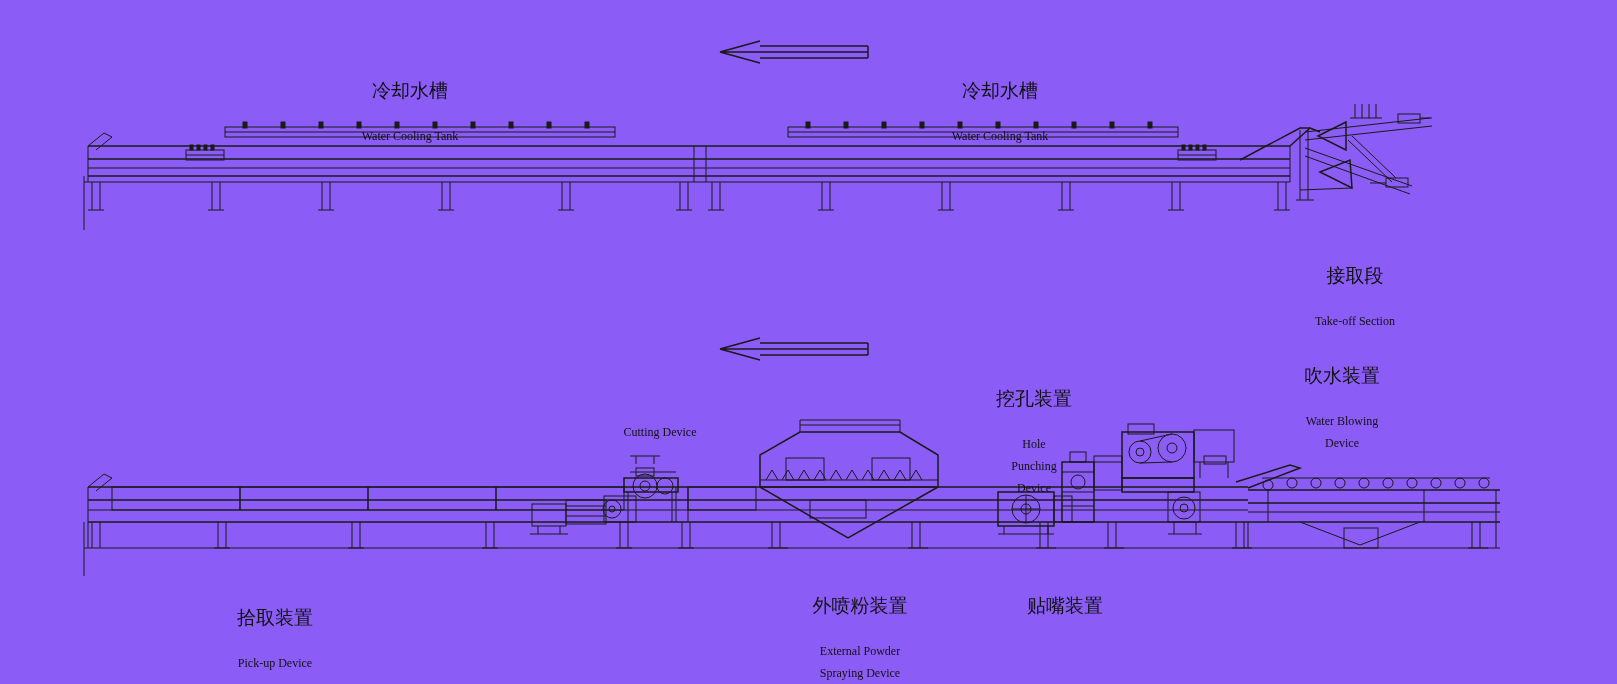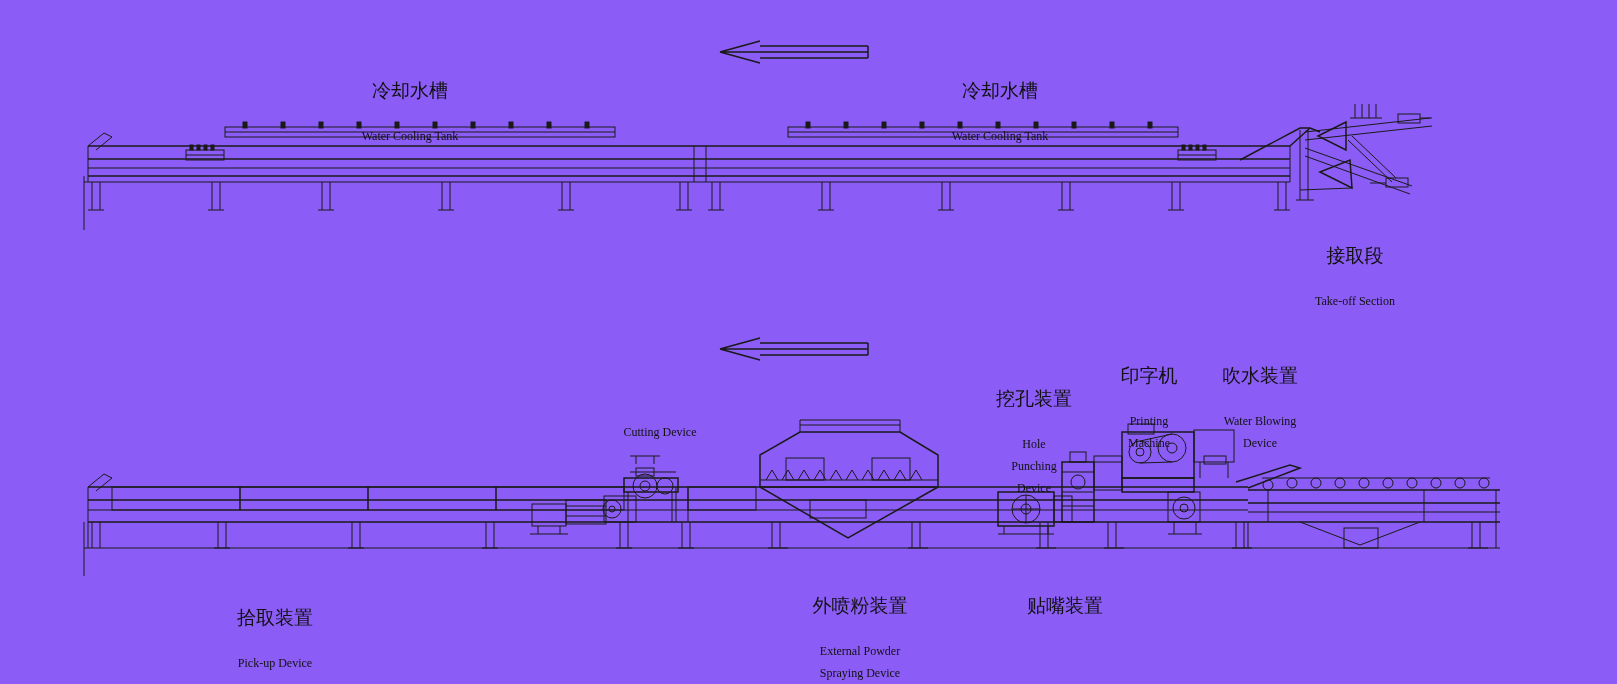--- a/index.html
+++ b/index.html
@@ -318,43 +318,38 @@
   <div class="label" style="left:265px; top:55px; width:290px;">
     <span class="cn">冷却水槽</span>
     <span class="en">Water Cooling Tank</span>
   </div>
 
   <div class="label" style="left:855px; top:55px; width:290px;">
     <span class="cn">冷却水槽</span>
     <span class="en">Water Cooling Tank</span>
   </div>
 
-  <div class="label" style="left:1255px; top:220px; width:200px;">
+  <div class="label" style="left:1255px; top:240px; width:200px;">
     <span class="cn">接取段</span>
     <span class="en">Take-off Section</span>
   </div>
 
   <div class="label" style="left:565px; top:398px; width:190px;">
     <span class="en">Cutting Device</span>
   </div>
 
   <div class="label" style="left:974px; top:363px; width:120px;">
     <span class="cn">挖孔装置</span>
     <span class="en">Hole
 Punching
 Device</span>
   </div>
 
-  <div class="label" style="left:1094px; top:340px; width:110px;">
-    <span class="cn">印字机</span>
-    <span class="en">Printing
-Machine</span>
-  </div>
-
-  <div class="label" style="left:1180px; top:340px; width:160px;">
+
+  <div class="label" style="left:1262px; top:340px; width:160px;">
     <span class="cn">吹水装置</span>
     <span class="en">Water Blowing
 Device</span>
   </div>
 
   <div class="label" style="left:180px; top:582px; width:190px;">
     <span class="cn">拾取装置</span>
     <span class="en">Pick-up Device</span>
   </div>
 

